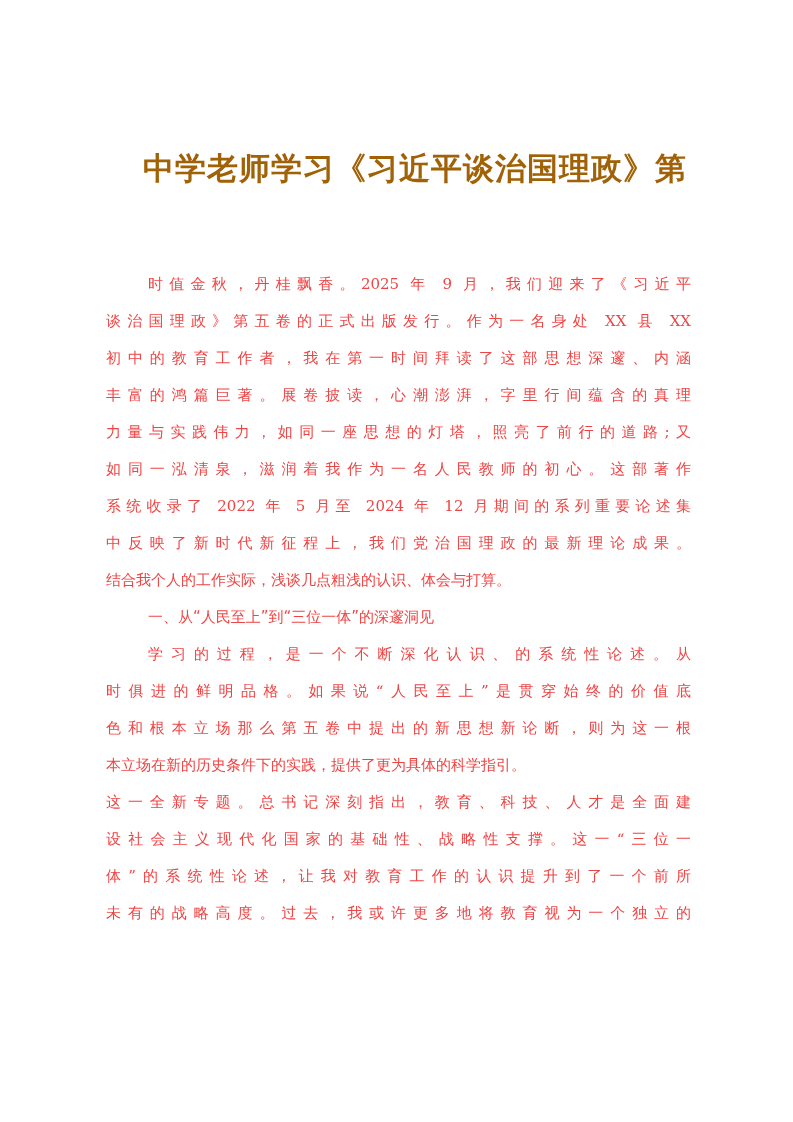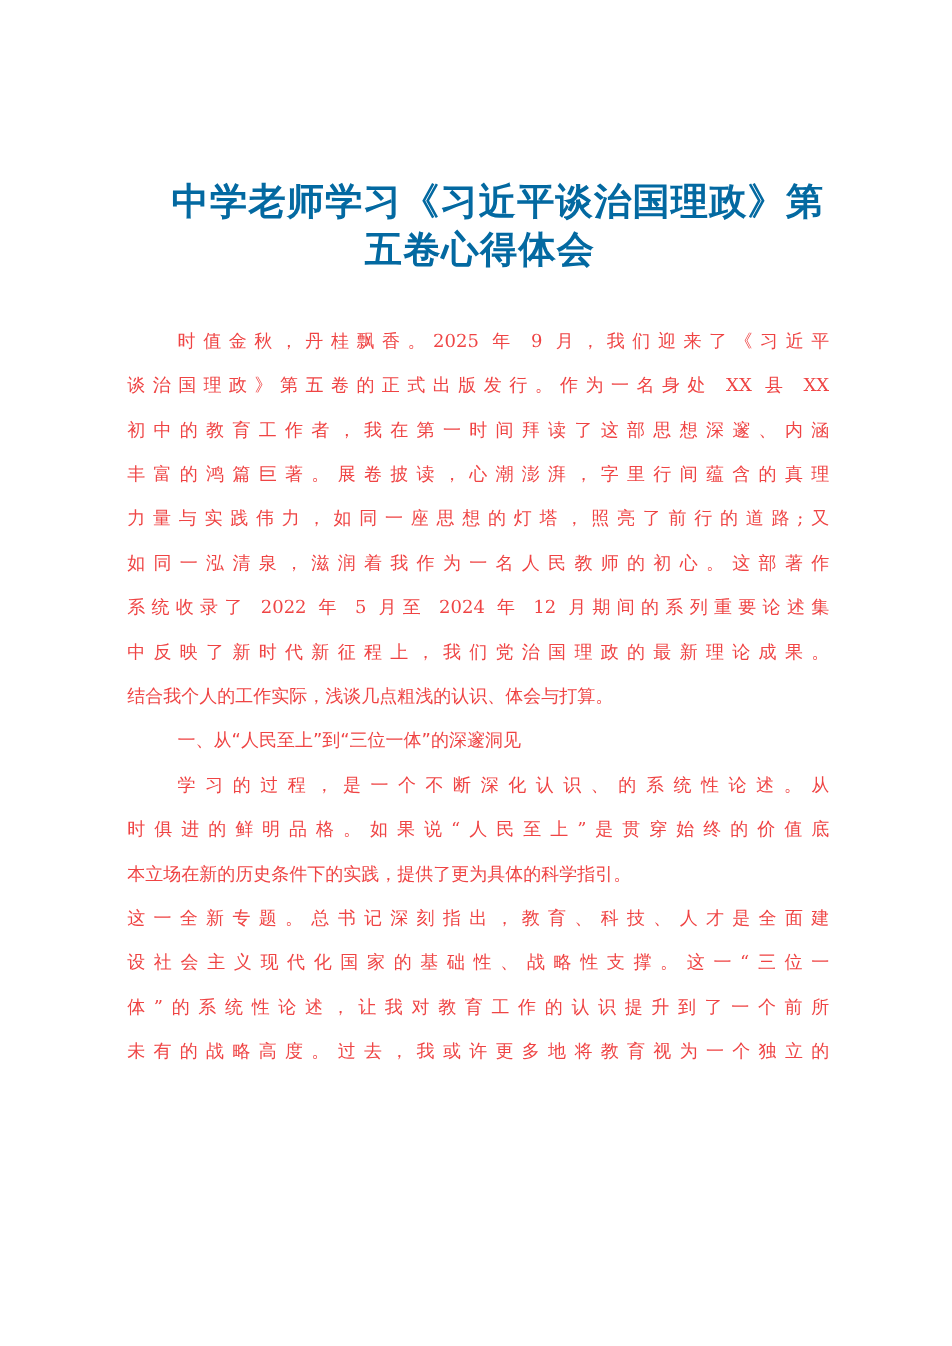--- a/index.html
+++ b/index.html
@@ -1,21 +1,21 @@
 <!DOCTYPE html>
 <html><head>
 <meta charset="utf-8">
 <style>
   html, body { margin: 0; padding: 0; background: #ffffff; }
   body { width: 793px; height: 1122px; position: relative; overflow: hidden; }
   .page { position: absolute; left: 0; top: 0; width: 793px; height: 1122px; background: #fff; }
   .title {
     position: absolute; left: 100px; width: 600px; top: 148px;
     text-align: center; font-family: "DejaVu Sans", sans-serif; font-weight: bold;
-    font-size: 31px; line-height: 40px; color: #0369a1; letter-spacing: 1px;
+    font-size: 31px; line-height: 40px; color: #a16207; letter-spacing: 1px;
   }
   .title .t1 { display: block; padding-left: 30px; }
   .title .t2 { display: block; }
   .body {
     position: absolute; left: 106px; top: 266px; width: 585px;
     font-family: "DejaVu Serif", serif; font-size: 15px; color: #ef4444;
   }
   .line {
     display: block; height: 37px; line-height: 37px; white-space: nowrap;
     text-align: justify; text-align-last: justify; letter-spacing: 0px;
@@ -23,21 +23,20 @@
   .line.indent { padding-left: 42px; }
   .line.last { text-align-last: left; }
   .line.heading { font-family: "DejaVu Sans", sans-serif; text-align-last: left; padding-left: 42px; }
 </style>
 </head>
 <body>
 
 <div class="page">
   <div class="title">
     <span class="t1">中学老师学习《习近平谈治国理政》第</span>
-    <span class="t2">五卷心得体会</span>
   </div>
 
   <div class="body">
 
     <div>
       <span class="line indent">时值金秋，丹桂飘香。2025 年 9 月，我们迎来了《习近平</span>
       <span class="line">谈治国理政》第五卷的正式出版发行。作为一名身处 XX 县 XX</span>
       <span class="line">初中的教育工作者，我在第一时间拜读了这部思想深邃、内涵</span>
       <span class="line">丰富的鸿篇巨著。展卷披读，心潮澎湃，字里行间蕴含的真理</span>
       <span class="line">力量与实践伟力，如同一座思想的灯塔，照亮了前行的道路;又</span>
@@ -47,20 +46,21 @@
       <span class="line last">结合我个人的工作实际，浅谈几点粗浅的认识、体会与打算。</span>
     </div>
 
     <div>
       <span class="line heading">一、从“人民至上”到“三位一体”的深邃洞见</span>
     </div>
 
     <div>
       <span class="line indent">学习的过程，是一个不断深化认识、的系统性论述。从</span>
       <span class="line">时俱进的鲜明品格。如果说“人民至上”是贯穿始终的价值底</span>
+      <span class="line">色和根本立场那么第五卷中提出的新思想新论断，则为这一根</span>
       <span class="line last">本立场在新的历史条件下的实践，提供了更为具体的科学指引。</span>
     </div>
 
     <div>
       <span class="line">这一全新专题。总书记深刻指出，教育、科技、人才是全面建</span>
       <span class="line">设社会主义现代化国家的基础性、战略性支撑。这一“三位一</span>
       <span class="line">体”的系统性论述，让我对教育工作的认识提升到了一个前所</span>
       <span class="line">未有的战略高度。过去，我或许更多地将教育视为一个独立的</span>
     </div>
   </div>

